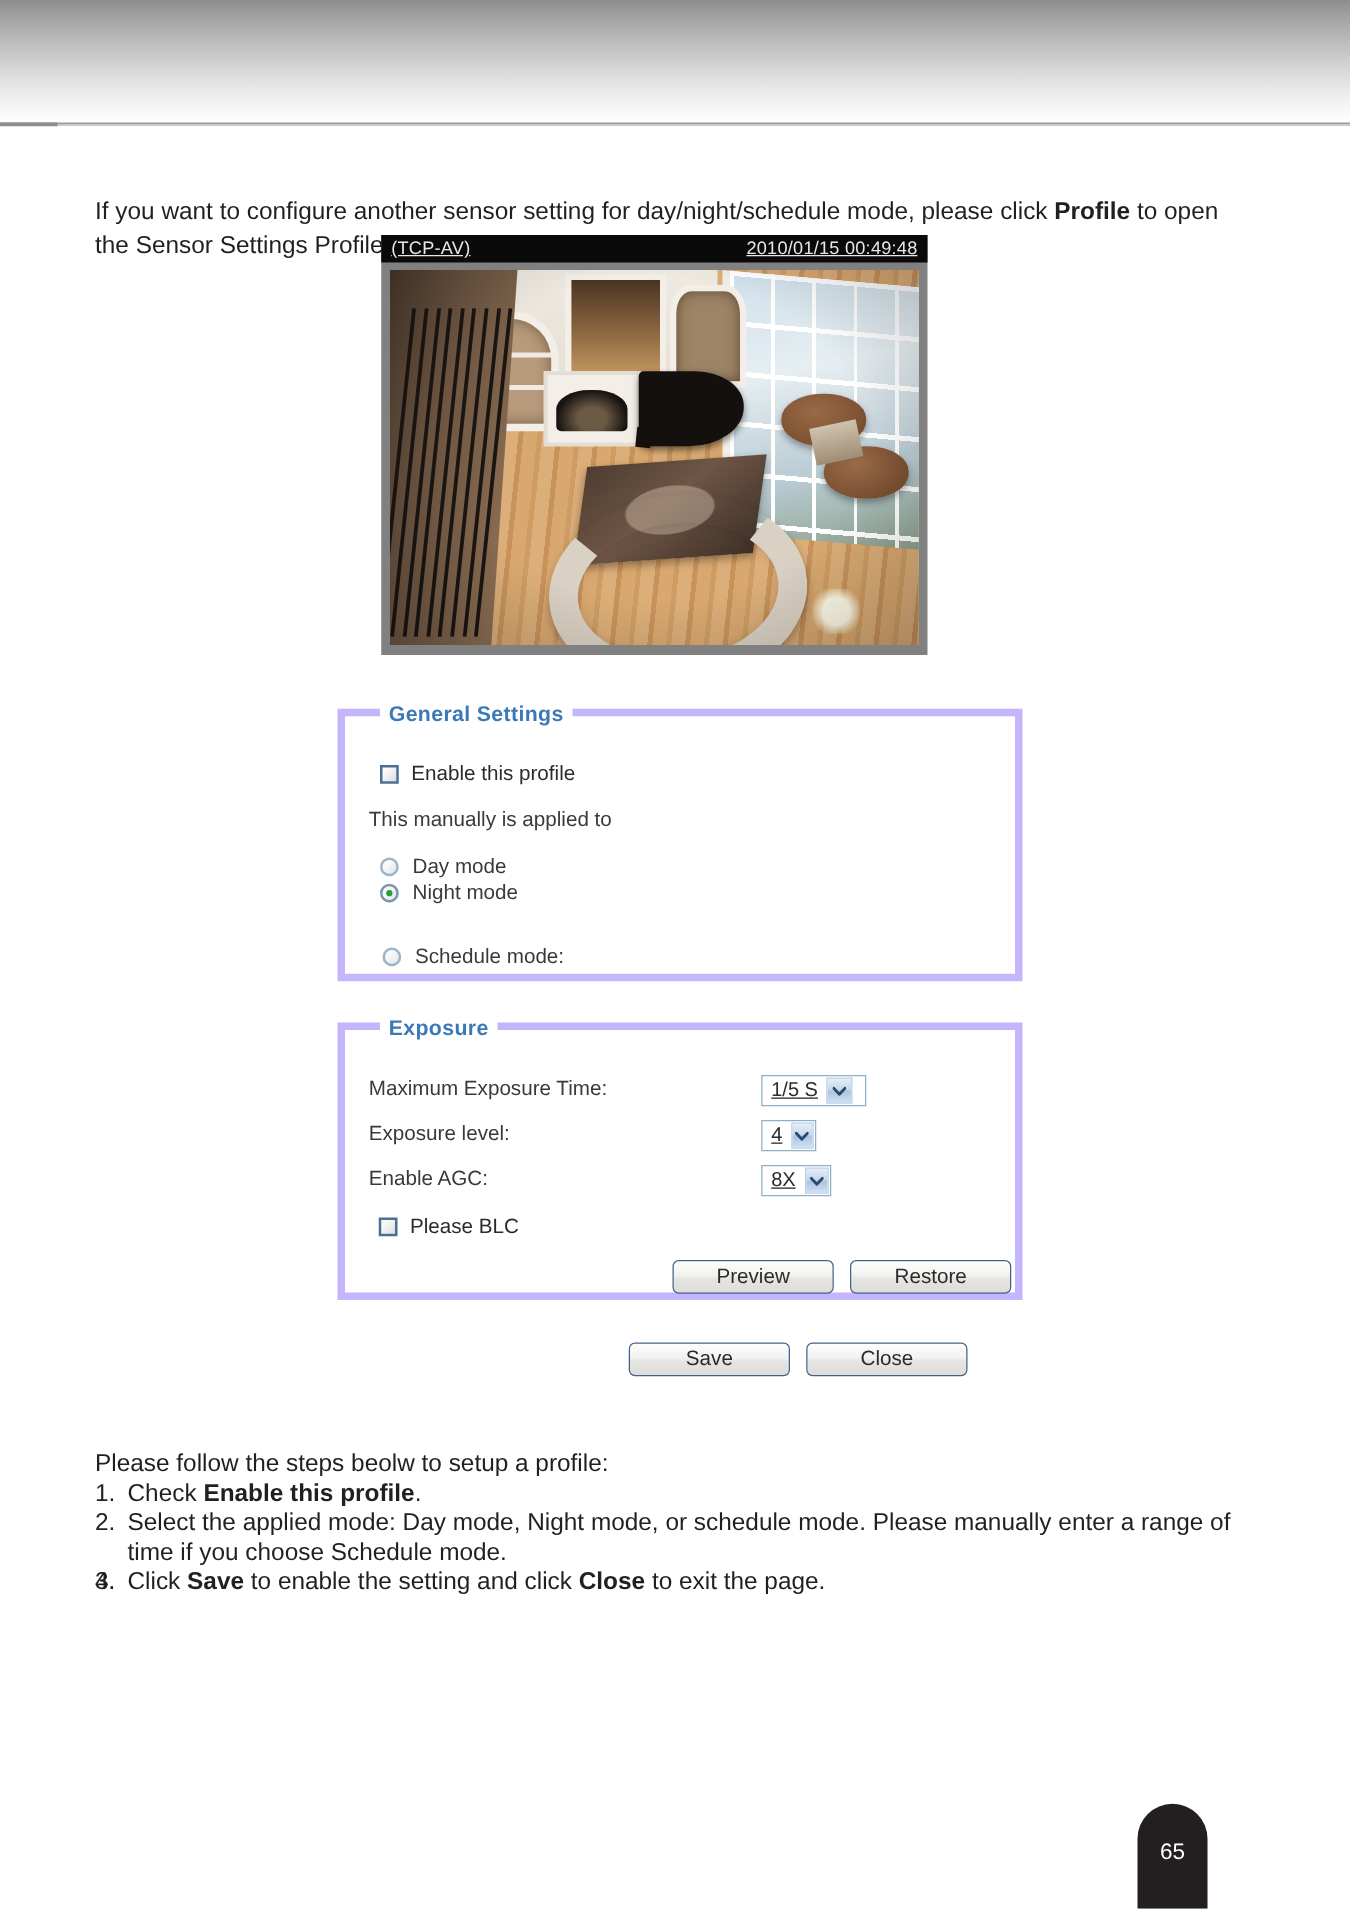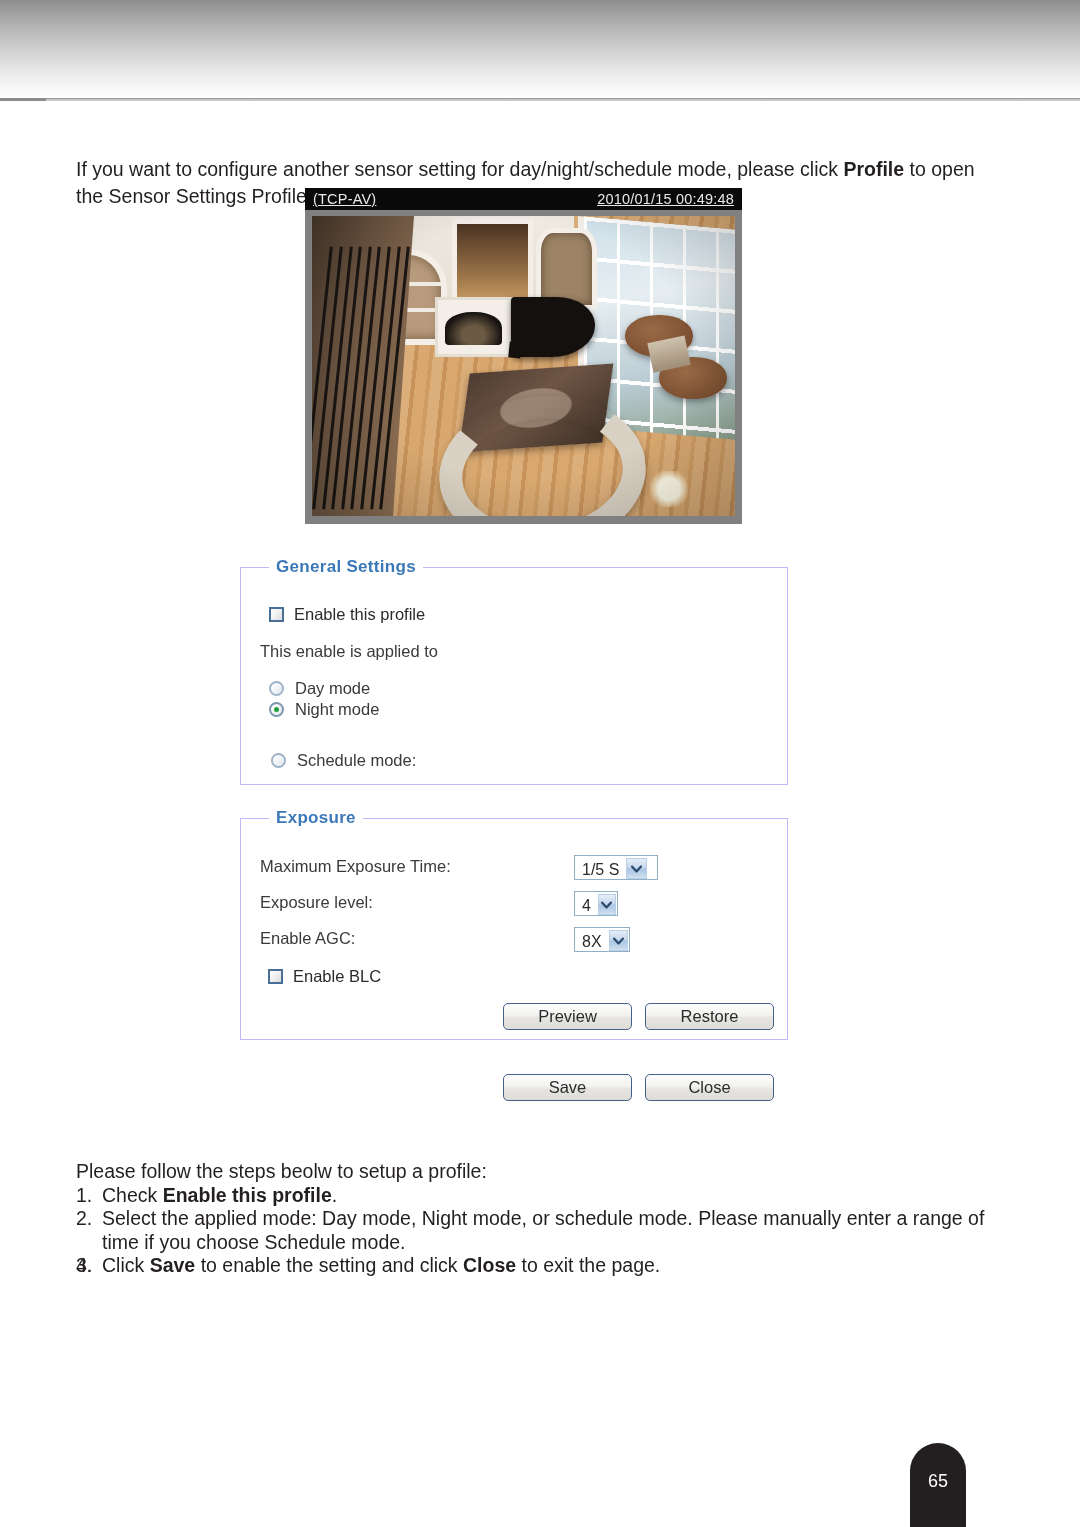--- a/index.html
+++ b/index.html
@@ -193,23 +193,24 @@
     background: radial-gradient(circle at 50% 50%, #fffbe8 0 42%, rgba(255,248,210,.25) 70%, rgba(0,0,0,0) 78%);
   }
   .vignette {
     position: absolute; inset: 0;
     background: radial-gradient(ellipse at 50% 45%, rgba(0,0,0,0) 55%, rgba(0,0,0,.22) 100%);
   }
 
   
   .panel {
     position: absolute;
-    border: 1px solid #c4b5fd;
+    border: 6px solid #c4b5fd;
     background: #ffffff;
     box-sizing: border-box;
+    margin-left: 30px;
   }
   .panel-legend {
     position: absolute;
     top: -11px; left: 28px;
     background: #ffffff;
     padding: 0 7px;
     color: #3b78b8;
     font-size: 17px;
     font-weight: bold;
     letter-spacing: 0.3px;
@@ -247,26 +248,27 @@
     content: "";
     position: absolute; left: 3px; top: 3px;
     width: 5px; height: 5px;
     border-radius: 50%;
     background: #22a03c;
   }
 
   
   .sel {
     display: inline-flex;
-    align-items: flex-end;
+    align-items: center;
     height: 25px;
     border: 1px solid #8fb0c6;
     background: #ffffff;
     box-sizing: border-box;
     padding-left: 7px;
+    text-decoration: underline;
   }
   .sel .val {
     font-size: 16px;
     color: #2b2b2b;
     padding-right: 7px;
     white-space: nowrap;
   }
   .sel .arrow {
     width: 21px; height: 21px;
     margin: 0 1px 0 0;
@@ -392,21 +394,21 @@
 
 <div class="panel" id="panel-general">
   <div class="panel-legend">General Settings</div>
 
   <div class="row" style="left:28px; top:37px;">
     <span class="cb"></span>
     <span class="label-dark">Enable this profile</span>
   </div>
 
   <div class="row" style="left:19px; top:74px;">
-    <span class="label-text">This enable is applied to</span>
+    <span class="label-text">This manually is applied to</span>
   </div>
 
   <div class="row" style="left:28px; top:111px;">
     <span class="rb"></span>
     <span class="label-text">Day mode</span>
   </div>
 
   <div class="row" style="left:28px; top:132px;">
     <span class="rb checked"></span>
     <span class="label-text">Night mode</span>
@@ -458,21 +460,21 @@
       <span class="arrow">
         <svg width="11" height="8" viewBox="0 0 11 8">
             <path d="M1 1.6 L5.5 6.4 L10 1.6" fill="none" stroke="#2b4a6b" stroke-width="2.2" stroke-linecap="round" stroke-linejoin="round"></path>
           </svg>
       </span>
     </span>
   </div>
 
   <div class="row" style="left:27px; top:148px;">
     <span class="cb"></span>
-    <span class="label-dark">Enable BLC</span>
+    <span class="label-dark">Please BLC</span>
   </div>
 
   <div class="row" style="left:262px; top:184px; gap:13px;">
     <span class="btn">Preview</span>
     <span class="btn">Restore</span>
   </div>
 </div>
 
 <div id="action-row">
   <span class="btn">Save</span>

